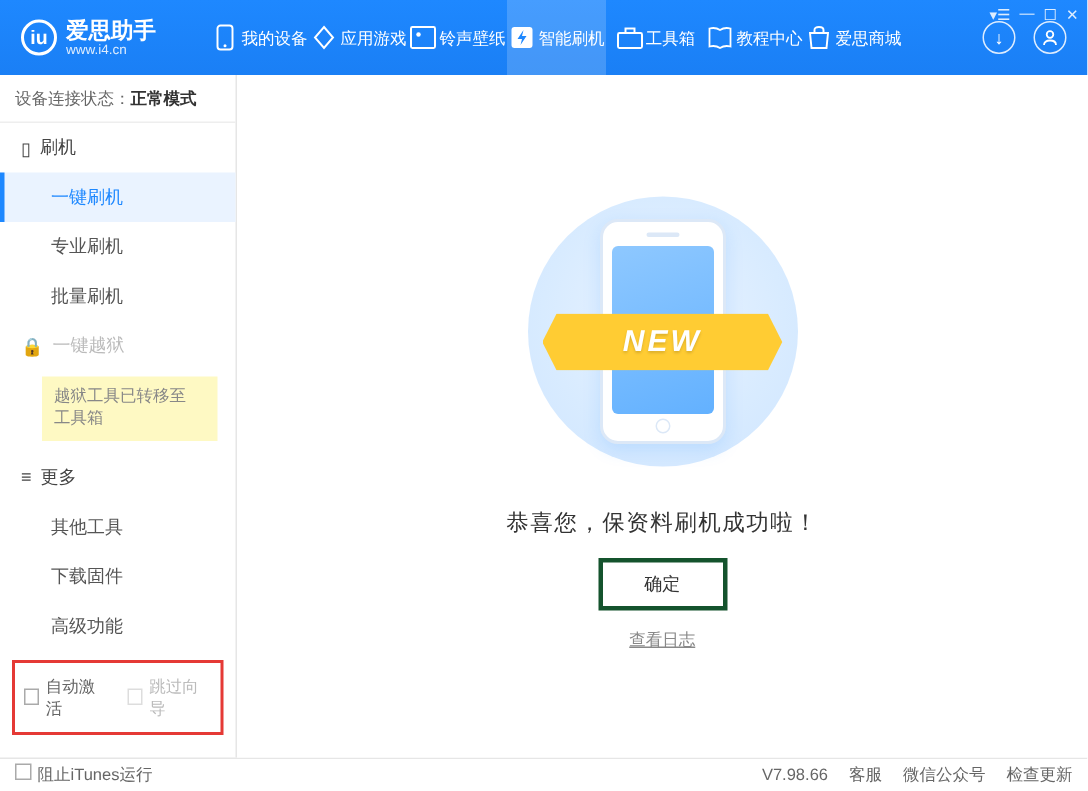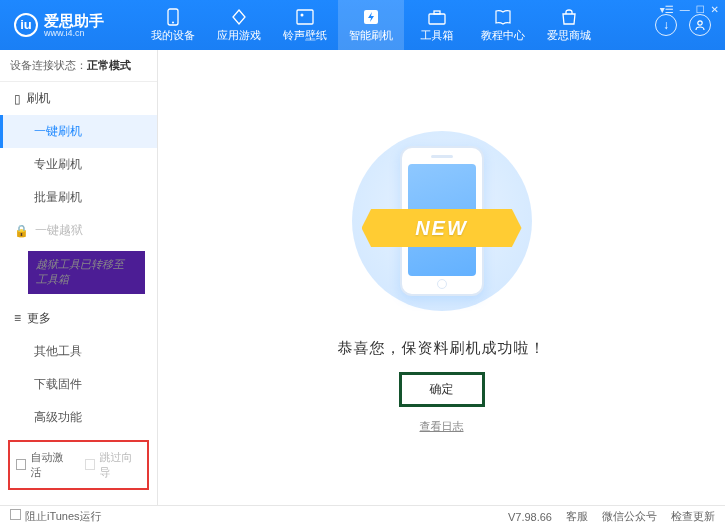--- a/index.html
+++ b/index.html
@@ -3,37 +3,37 @@
 <meta charset="utf-8">
 <style>
 * { margin: 0; padding: 0; box-sizing: border-box; font-family: "Microsoft YaHei", Arial, sans-serif; }
 body { width: 725px; height: 527px; background: #fff; overflow: hidden; font-size: 12px; }
 .titlebar { height: 50px; background: linear-gradient(to bottom, #1e88ff, #1a7ff5); display: flex; align-items: center; color: #fff; }
 .logo-area { display: flex; align-items: flex-start; padding: 0 14px; min-width: 140px; }
 .logo-icon { width: 24px; height: 24px; border: 2px solid #fff; border-radius: 50%; display: flex; align-items: center; justify-content: center; font-weight: bold; font-size: 13px; margin-right: 6px; }
 .logo-text { font-size: 15px; font-weight: 600; line-height: 1; }
 .logo-sub { font-size: 9px; opacity: .85; }
 .topnav { display: flex; flex: 1; height: 100%; }
-.topnav-item { width: 66px; display: flex; flex-direction: column; align-items: center; justify-content: center; gap: 2px; cursor: pointer; font-size: 11px; }
+.topnav-item { width: 66px; display: flex; flex-direction: row; align-items: center; justify-content: center; gap: 2px; cursor: pointer; font-size: 11px; }
 .topnav-item.active { background: rgba(255,255,255,.18); }
 .topnav-icon { width: 18px; height: 18px; display: flex; align-items: center; justify-content: center; }
 .titlebar-right { display: flex; align-items: center; gap: 12px; padding: 0 14px; }
 .win-controls { position: absolute; top: 4px; right: 6px; display: flex; gap: 6px; font-size: 10px; color: #fff; }
 .win-controls span { opacity: .85; cursor: pointer; }
 .circle-btn { width: 22px; height: 22px; border: 1.5px solid rgba(255,255,255,.85); border-radius: 50%; display: flex; align-items: center; justify-content: center; font-size: 12px; cursor: pointer; }
 .main { display: flex; height: 455px; }
 .sidebar { width: 158px; border-right: 1px solid #e6e6e6; display: flex; flex-direction: column; }
 .conn-status { padding: 8px 10px; font-size: 11px; color: #666; border-bottom: 1px solid #eee; }
 .conn-status b { color: #333; }
 .side-section { color: #666; }
 .side-head { display: flex; align-items: center; gap: 6px; padding: 8px 14px; color: #444; font-size: 12px; }
 .side-head.locked { color: #bbb; }
 .side-item { padding: 8px 10px 8px 34px; font-size: 12px; color: #555; cursor: pointer; }
 .side-item.active { color: #1e88ff; background: #eaf3ff; border-left: 3px solid #1e88ff; padding-left: 31px; }
-.side-note { margin: 4px 12px 8px 28px; background: #4c1d95; padding: 6px 8px; color: #888; font-size: 11px; line-height: 1.4; font-style: italic; }
+.side-note { margin: 4px 12px 8px 28px; background: #fef9c3; padding: 6px 8px; color: #888; font-size: 11px; line-height: 1.4; }
 .side-checks { border: 2px solid #e53935; margin: 6px 8px; padding: 8px 6px; display: flex; gap: 13px; align-items: center; }
 .chkline { display: flex; align-items: center; gap: 4px; font-size: 11px; color: #666; }
 .chkline.dim { color: #bbb; }
 .chkbox { width: 11px; height: 11px; border: 1px solid #aaa; background: #fff; display: inline-block; }
 .content { flex: 1; display: flex; flex-direction: column; align-items: center; justify-content: center; background: #fff; position: relative; }
 .phone-wrap { position: relative; width: 220px; height: 200px; display: flex; align-items: center; justify-content: center; }
 .circle-bg { position: absolute; width: 180px; height: 180px; border-radius: 50%; background: radial-gradient(circle at 50% 45%, #e9f3ff 0%, #d8ebff 60%, #cfe5ff 100%); }
 .phone { position: relative; width: 84px; height: 150px; background: #fff; border: 2px solid #dce8f7; border-radius: 12px; box-shadow: 0 4px 12px rgba(30,136,255,.15); }
 .phone::before { content: ""; position: absolute; top: 7px; left: 50%; transform: translateX(-50%); width: 22px; height: 3px; background: #dce8f7; border-radius: 2px; }
 .phone-screen { position: absolute; top: 16px; left: 6px; right: 6px; bottom: 18px; background: linear-gradient(160deg, #8ec8ff, #63b1ff); border-radius: 4px; }

